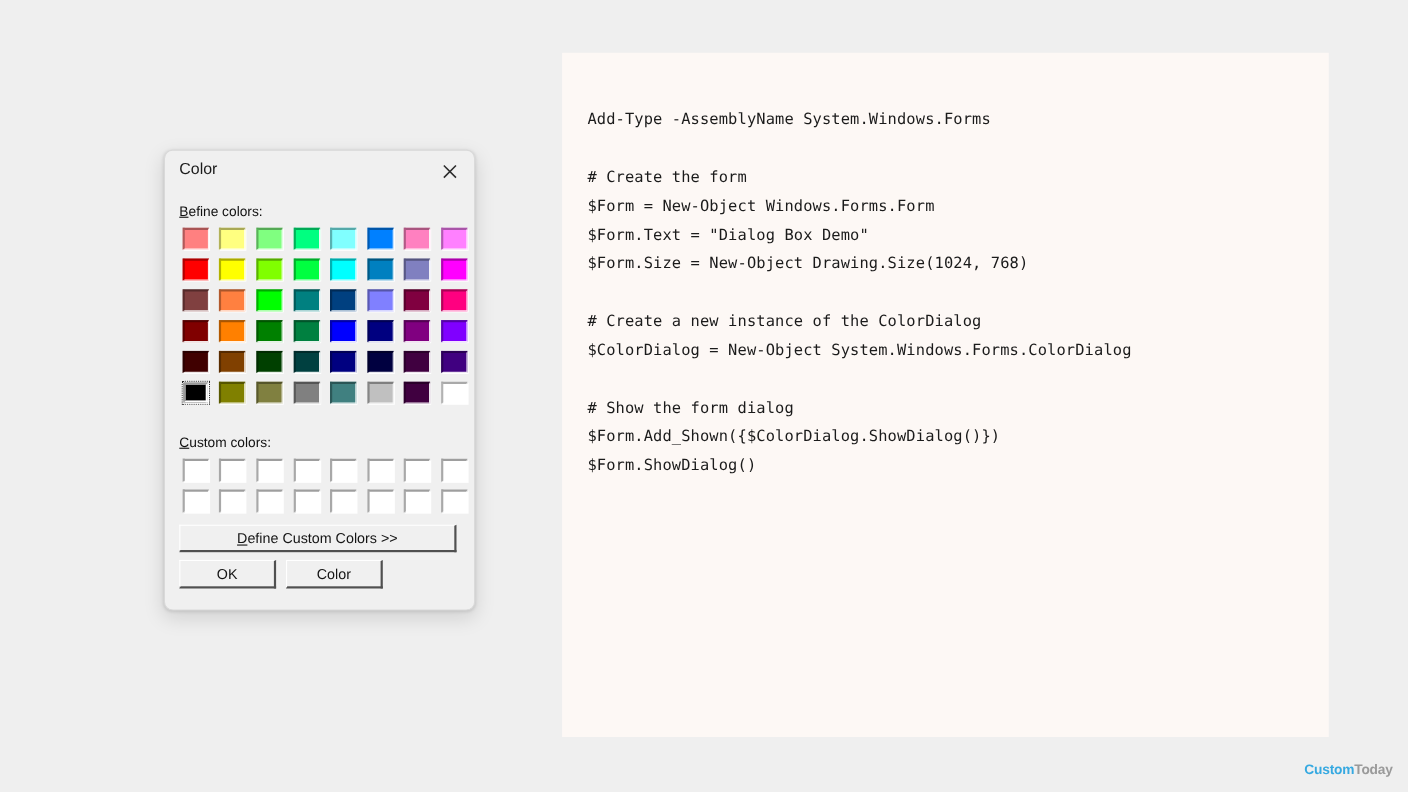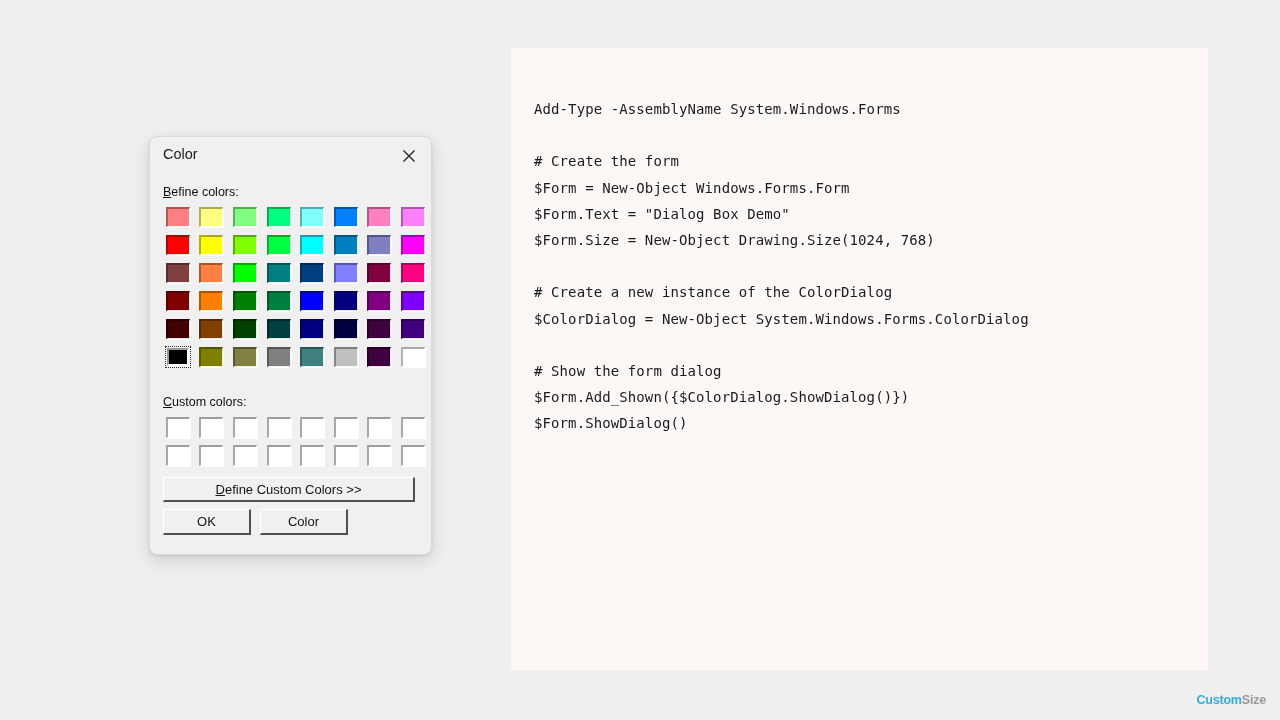--- a/index.html
+++ b/index.html
@@ -556,13 +556,13 @@
 
   <button class="btn3d" id="ok-btn">
       <span>OK</span>
     </button>
 
   <button class="btn3d" id="cancel-btn">
       <span>Color</span>
     </button>
 </div>
 
-<div id="brand-logo"><span id="brand-itpro">Custom</span><span id="brand-today">Size</span></div>
+<div id="brand-logo"><span id="brand-itpro">Custom</span><span id="brand-today">Today</span></div>
 
 </body></html>

